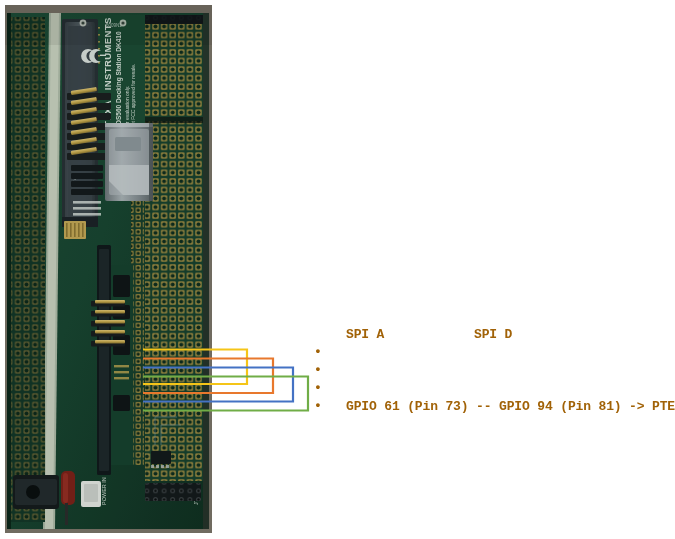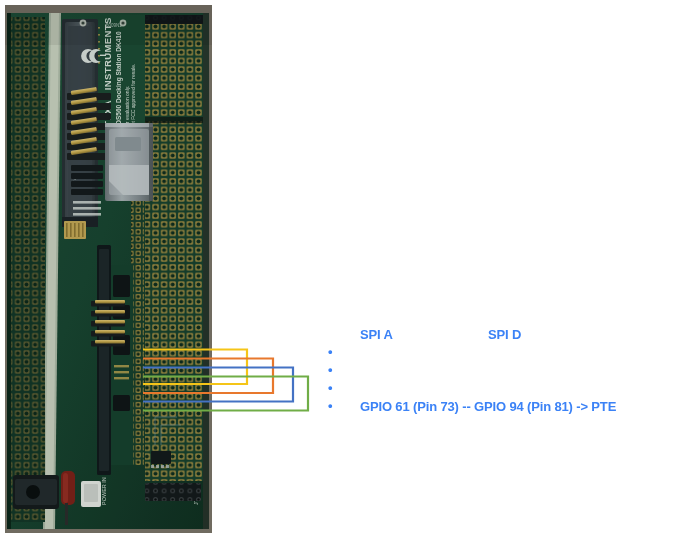--- a/index.html
+++ b/index.html
@@ -33,25 +33,25 @@
     left: 0;
     top: 0;
     width: 675px;
     height: 539px;
     pointer-events: none;
   }
 
   
   #legend {
     position: absolute;
-    left: 322px;
+    left: 308px;
     top: 326px;
     width: 345px;
-    color: #3b82f6;
-    font-family: Liberation Sans, sans-serif;
+    color: #a16207;
+    font-family: Liberation Mono, monospace;
     font-weight: bold;
     font-size: 13px;
     line-height: 18px;
     letter-spacing: -0.15px;
   }
   #legend .hdr-row {
     position: relative;
     height: 18px;
     white-space: nowrap;
   }

